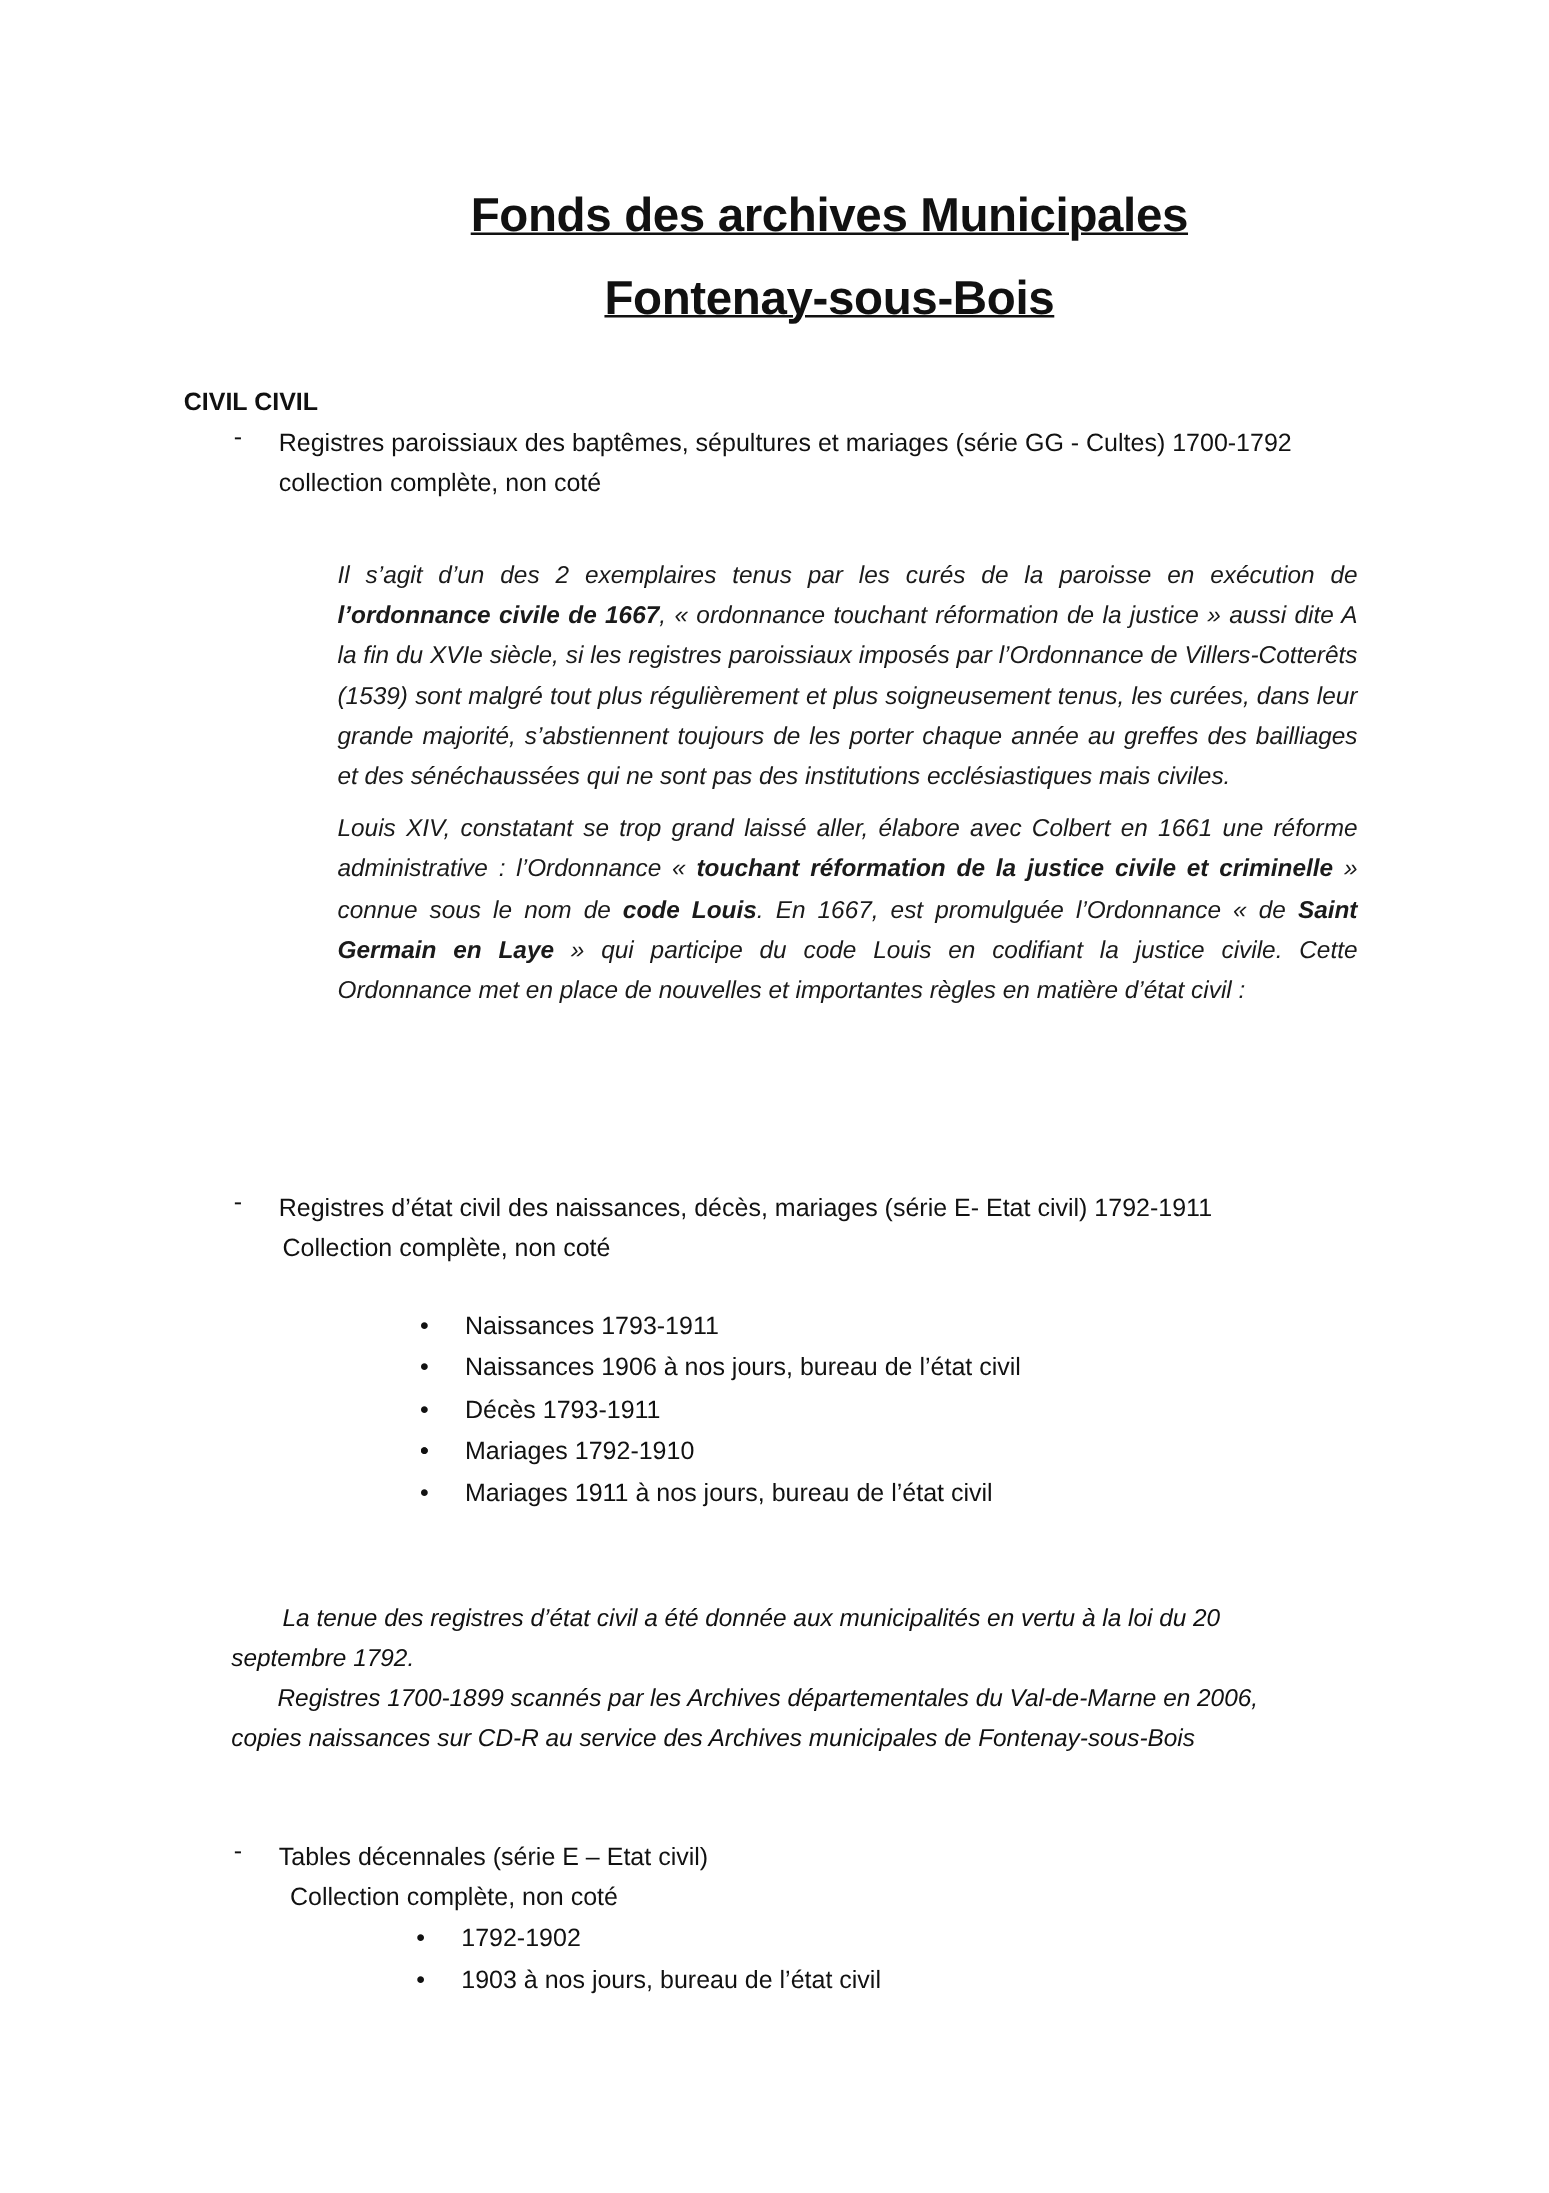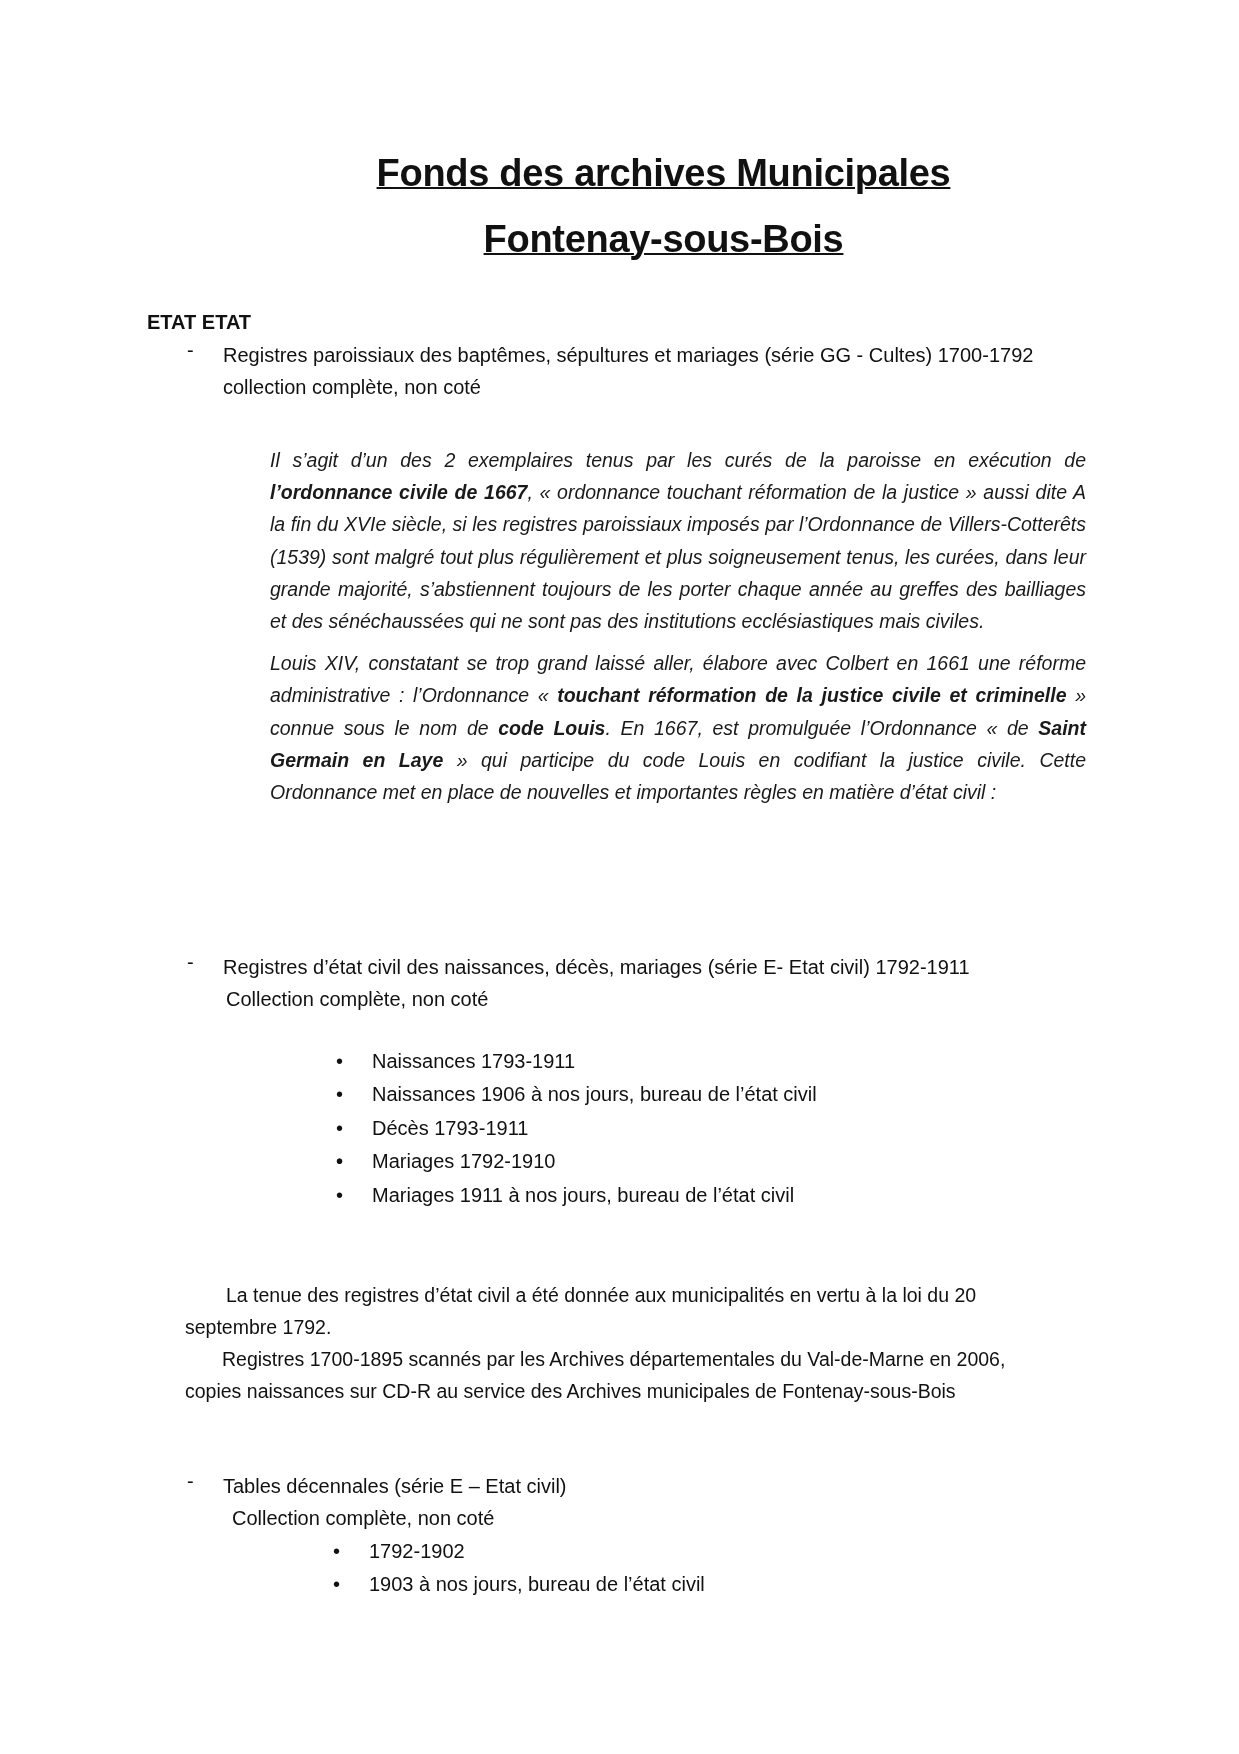--- a/index.html
+++ b/index.html
@@ -12,30 +12,30 @@
   .t2 { top: 218px; }
   .abs { position: absolute; font-size: 20px; line-height: 32px; white-space: nowrap; }
   .section { left: 147px; top: 306px; font-weight: bold; font-size: 20px; }
   .dash { position: absolute; font-size: 20px; }
   .para { position: absolute; left: 260px; width: 836px; font-style: italic; font-size: 19.5px;
           line-height: 32.2px; text-align: justify; color: #1a1a1a; }
   .para p { margin: 10px; }
   .bullets { position: absolute; margin: 0; padding: 0; list-style: none; }
   .bullets li { position: relative; font-size: 20px; line-height: 33.4px; white-space: nowrap; }
   .bullets li .dot { position: absolute; left: -36px; top: 0; }
-  .note { position: absolute; font-size: 19.5px; line-height: 32px; white-space: nowrap; }
+  .note { position: absolute; font-style: italic; font-size: 19.5px; line-height: 32px; white-space: nowrap; }
   b { font-weight: bold; }
 </style>
 </head>
 <body>
 
 <div class="title t1">Fonds des archives Municipales</div>
 <div class="title t2">Fontenay-sous-Bois</div>
 
-<div class="abs section">ETAT ETAT</div>
+<div class="abs section">CIVIL CIVIL</div>
 
 <span class="dash" style="left:187px; top:339px;">-</span>
 <div class="abs" style="left:223px; top:339px;">Registres paroissiaux des baptêmes, sépultures et mariages (série GG - Cultes) 1700-1792</div>
 <div class="abs" style="left:223px; top:371px;">collection complète, non coté</div>
 
 <div class="para" style="top:434px;">
   <p><span>Il s’agit d’un des 2 exemplaires tenus par les curés de la paroisse en exécution de </span><b>l’ordonnance civile de 1667</b><span>, « ordonnance touchant réformation de la justice » aussi dite A la fin du XVIe siècle, si les registres paroissiaux imposés par l’Ordonnance de Villers-Cotterêts (1539) sont malgré tout plus régulièrement et plus soigneusement tenus, les curées, dans leur grande majorité, s’abstiennent toujours de les porter chaque année au greffes des bailliages et des sénéchaussées qui ne sont pas des institutions ecclésiastiques mais civiles.</span></p>
   <p><span>Louis XIV, constatant se trop grand laissé aller, élabore avec Colbert en 1661 une réforme administrative : l’Ordonnance « </span><b>touchant réformation de la justice civile et criminelle</b><span> » connue sous le nom de </span><b>code Louis</b><span>. En 1667, est promulguée l’Ordonnance « de </span><b>Saint Germain en Laye</b><span> » qui participe du code Louis en codifiant la justice civile. Cette Ordonnance met en place de nouvelles et importantes règles en matière d’état civil :</span></p>
 </div>
 
@@ -47,21 +47,21 @@
   <li><span class="dot">•</span><span>Naissances 1793-1911</span></li>
   <li><span class="dot">•</span><span>Naissances 1906 à nos jours, bureau de l’état civil</span></li>
   <li><span class="dot">•</span><span>Décès 1793-1911</span></li>
   <li><span class="dot">•</span></li>
   <li><span class="dot">•</span><span>Mariages 1792-1910</span></li>
   <li><span class="dot">•</span><span>Mariages 1911 à nos jours, bureau de l’état civil</span></li>
 </ul>
 
 <div class="note" style="left:226px; top:1279px;">La tenue des registres d’état civil a été donnée aux municipalités en vertu à la loi du 20</div>
 <div class="note" style="left:185px; top:1311px;">septembre 1792.</div>
-<div class="note" style="left:222px; top:1343px;">Registres 1700-1895 scannés par les Archives départementales du Val-de-Marne en 2006,</div>
+<div class="note" style="left:222px; top:1343px;">Registres 1700-1899 scannés par les Archives départementales du Val-de-Marne en 2006,</div>
 <div class="note" style="left:185px; top:1375px;">copies naissances sur CD-R au service des Archives municipales de Fontenay-sous-Bois</div>
 
 <span class="dash" style="left:187px; top:1470px;">-</span>
 <div class="abs" style="left:223px; top:1470px;">Tables décennales (série E – Etat civil)</div>
 <div class="abs" style="left:232px; top:1502px;">Collection complète, non coté</div>
 
 <ul class="bullets" style="left:369px; top:1535px;">
   <li><span class="dot">•</span><span>1792-1902</span></li>
   <li><span class="dot">•</span><span>1903 à nos jours, bureau de l’état civil</span></li>
 </ul>

